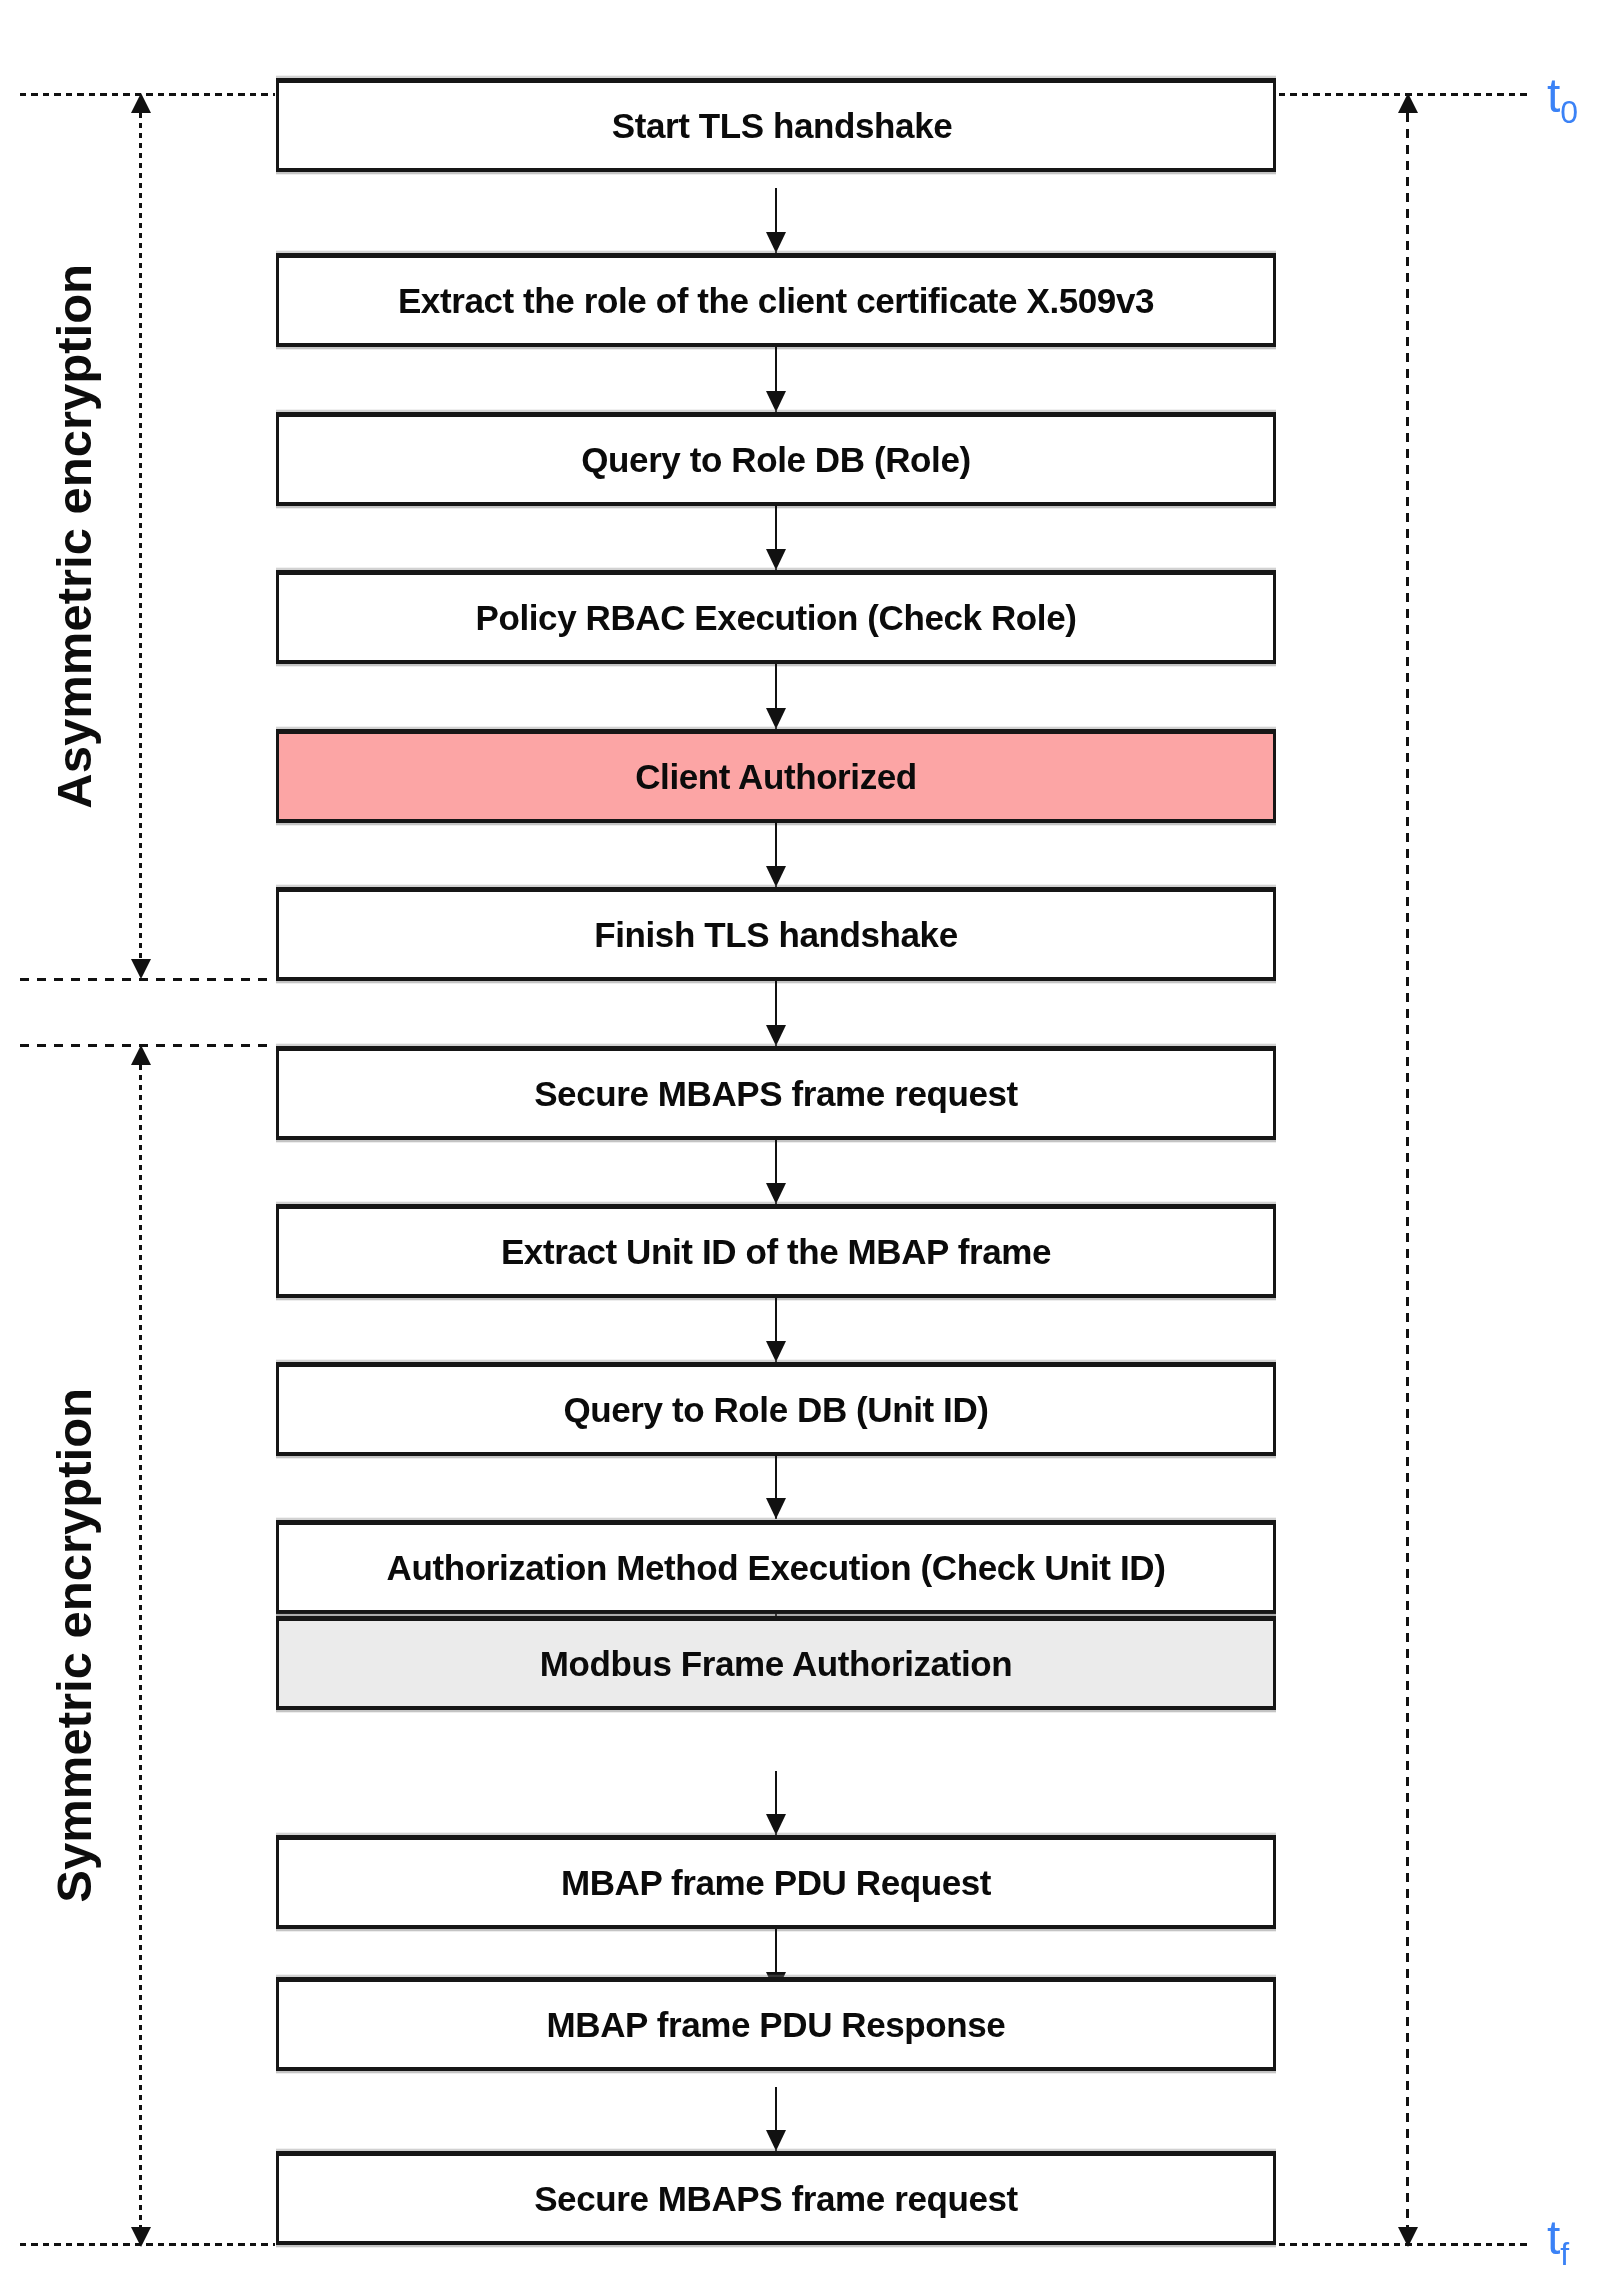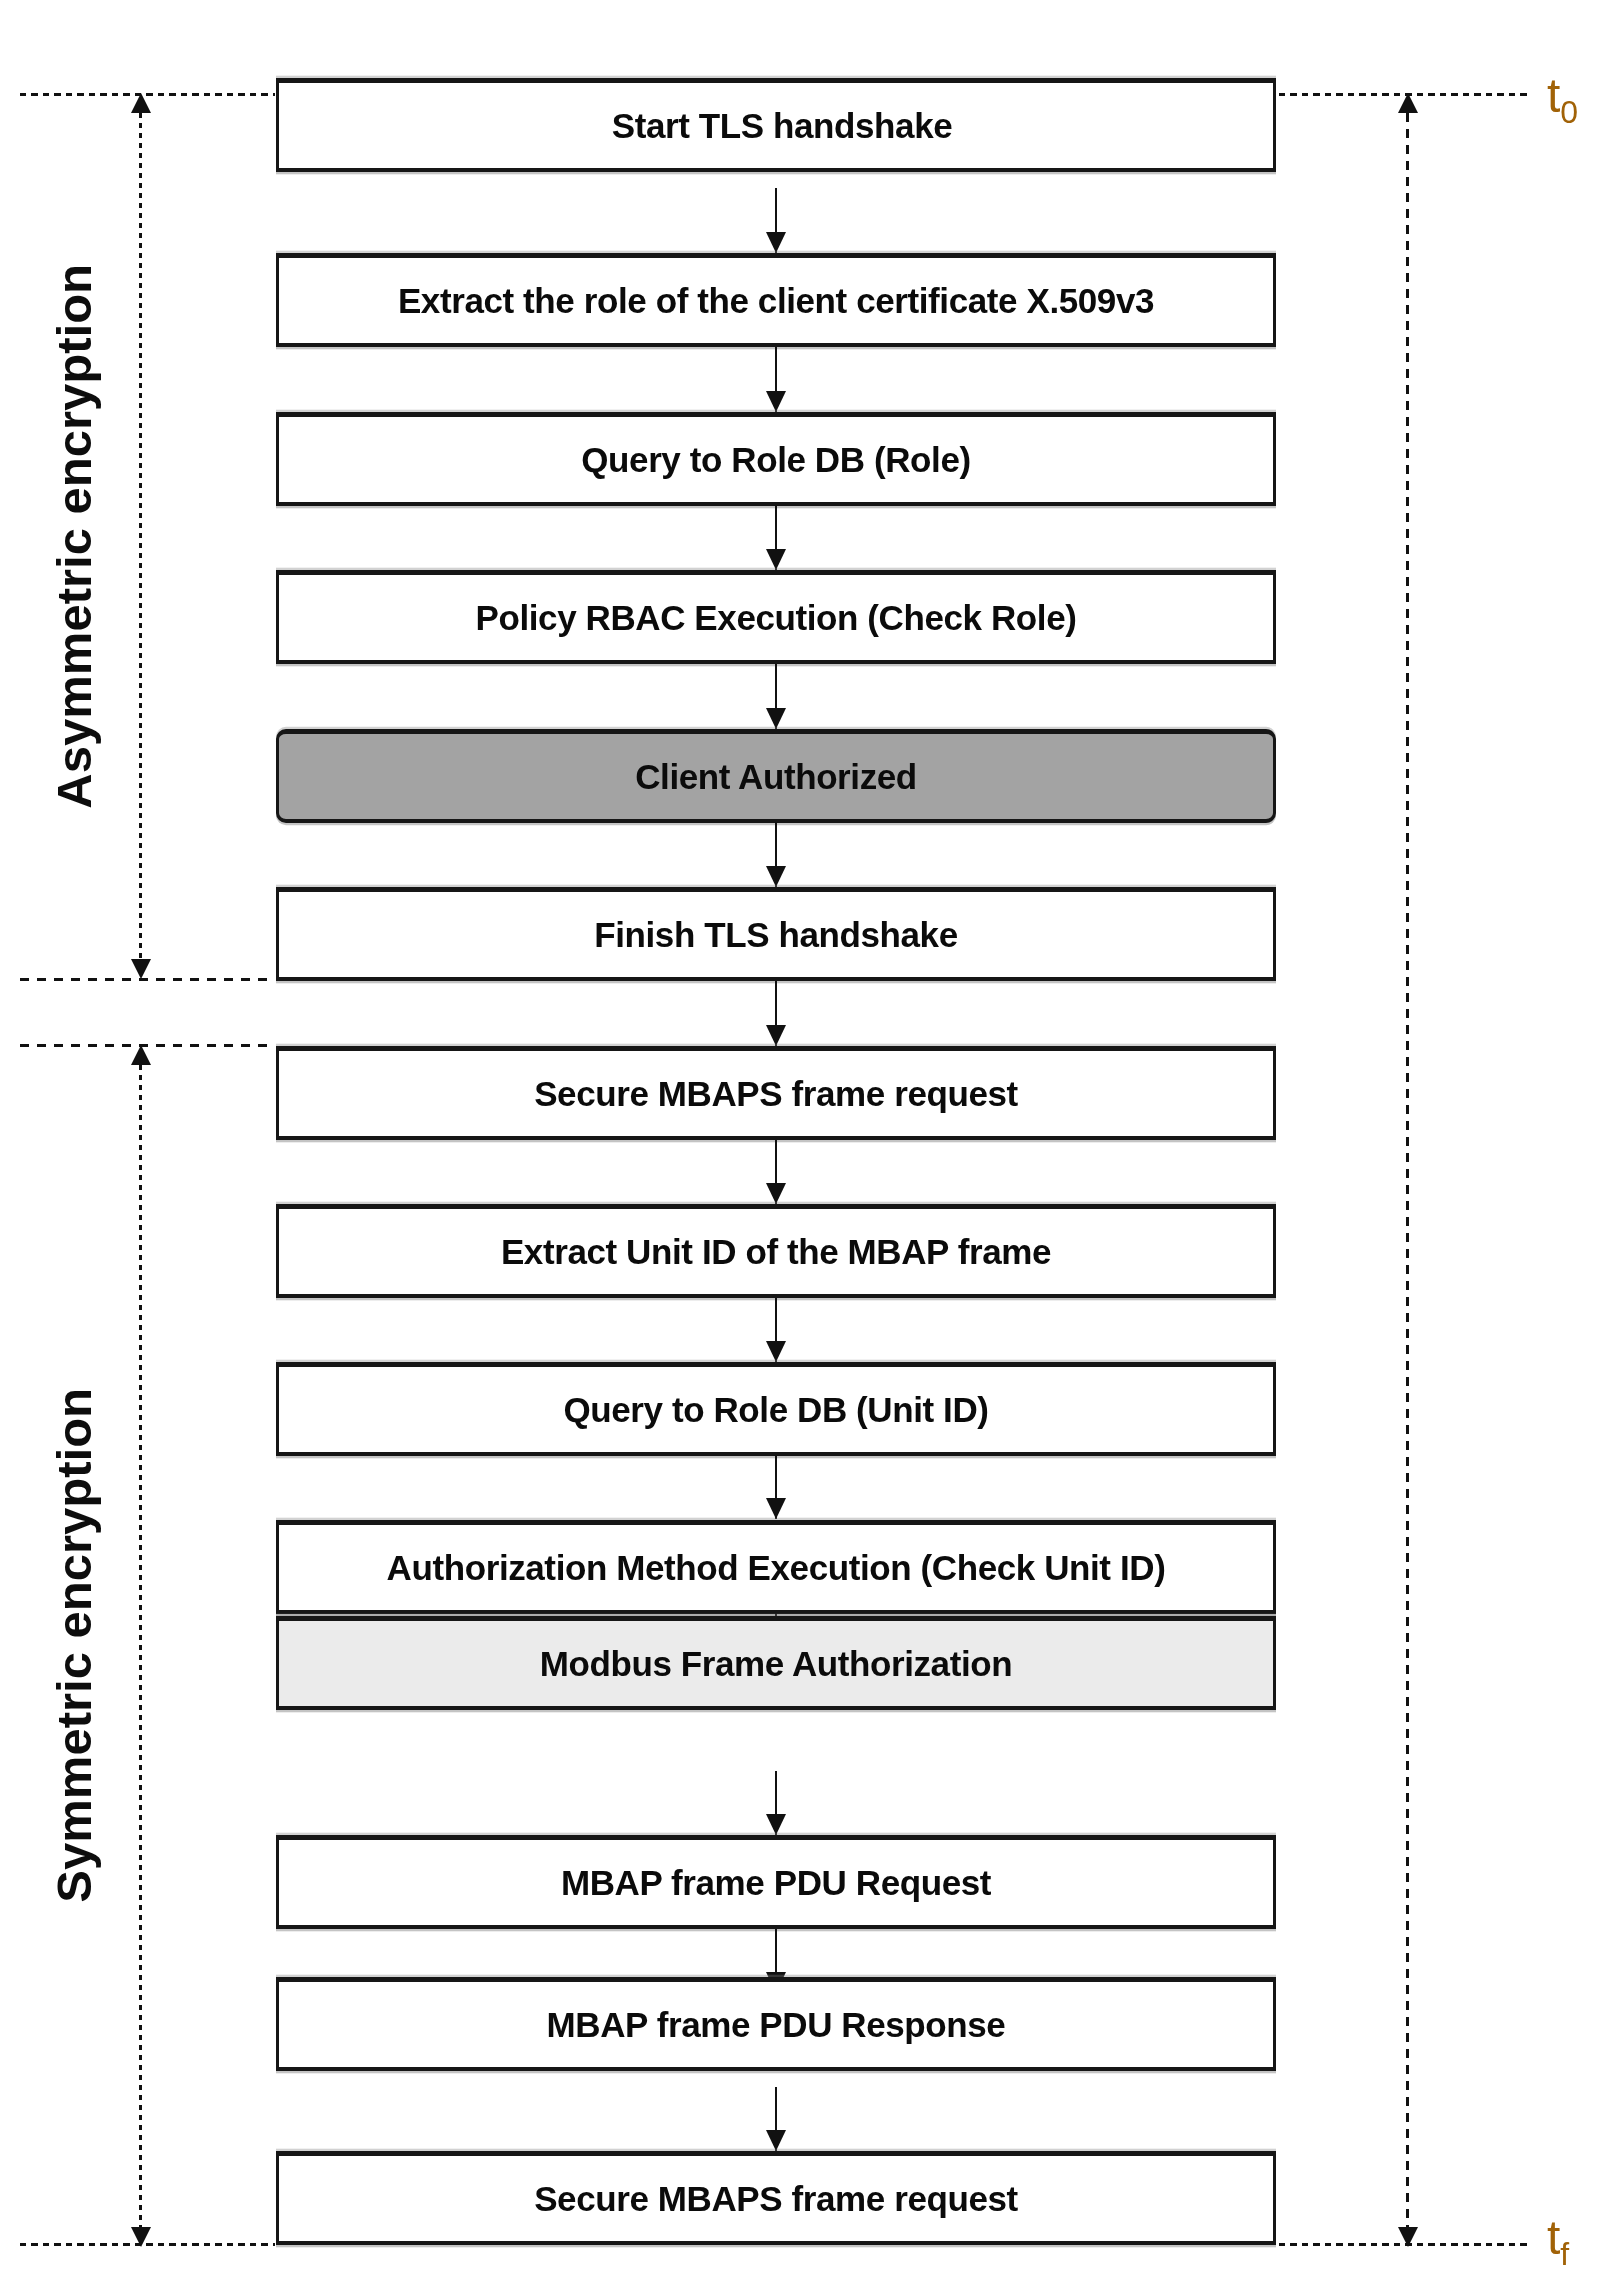--- a/index.html
+++ b/index.html
@@ -64,21 +64,21 @@
     display:flex;align-items:center;justify-content:center;
   }
   .vlabel span{
     writing-mode:vertical-rl;transform:rotate(180deg);
     font-size:49px;font-weight:700;letter-spacing:0px;color:#0d0d0d;
     white-space:nowrap;
   }
   
   .tmark{
     position:absolute;left:1547px;width:77px;
-    font-size:48px;font-weight:400;color:#a16207;
+    font-size:48px;font-weight:400;color:#3b82f6;
   }
   .tmark sub{font-size:32px;line-height:0;}
 </style>
 </head>
 <body>
 
 <div class="canvas">
 
 
   <div class="hline" style="left:20px;top:93px;width:255px;"></div>
@@ -120,21 +120,21 @@
 
   <div id="boxes-layer">
       <div class="fbox" style="top: 78px; padding-left: 12px;">Start TLS handshake</div>
       <div class="connector" style="left: 775px; top: 188px; height: 65px;"></div>
       <div class="fbox" style="top: 253px;">Extract the role of the client certificate X.509v3</div>
       <div class="connector" style="left: 775px; top: 347px; height: 65px;"></div>
       <div class="fbox" style="top: 412px;">Query to Role DB (Role)</div>
       <div class="connector" style="left: 775px; top: 505px; height: 65px;"></div>
       <div class="fbox" style="top: 570px;">Policy RBAC Execution (Check Role)</div>
       <div class="connector" style="left: 775px; top: 664px; height: 65px;"></div>
-      <div class="fbox" style="top: 729px; background: #a3a3a3; border-radius: 10px;">Client Authorized</div>
+      <div class="fbox" style="top: 729px; background: #fca5a5;">Client Authorized</div>
       <div class="connector" style="left: 775px; top: 822px; height: 65px;"></div>
       <div class="fbox" style="top: 887px;">Finish TLS handshake</div>
       <div class="connector" style="left: 775px; top: 981px; height: 65px;"></div>
       <div class="fbox" style="top: 1046px;">Secure MBAPS frame request</div>
       <div class="connector" style="left: 775px; top: 1140px; height: 64px;"></div>
       <div class="fbox" style="top: 1204px;">Extract Unit ID of the MBAP frame</div>
       <div class="connector" style="left: 775px; top: 1298px; height: 64px;"></div>
       <div class="fbox" style="top: 1362px; text-align: center;">Query to Role DB (Unit ID)</div>
       <div class="connector" style="left: 775px; top: 1455px; height: 64px;"></div>
       <div class="fbox" style="top: 1520px;">Authorization Method Execution (Check Unit ID)</div>

